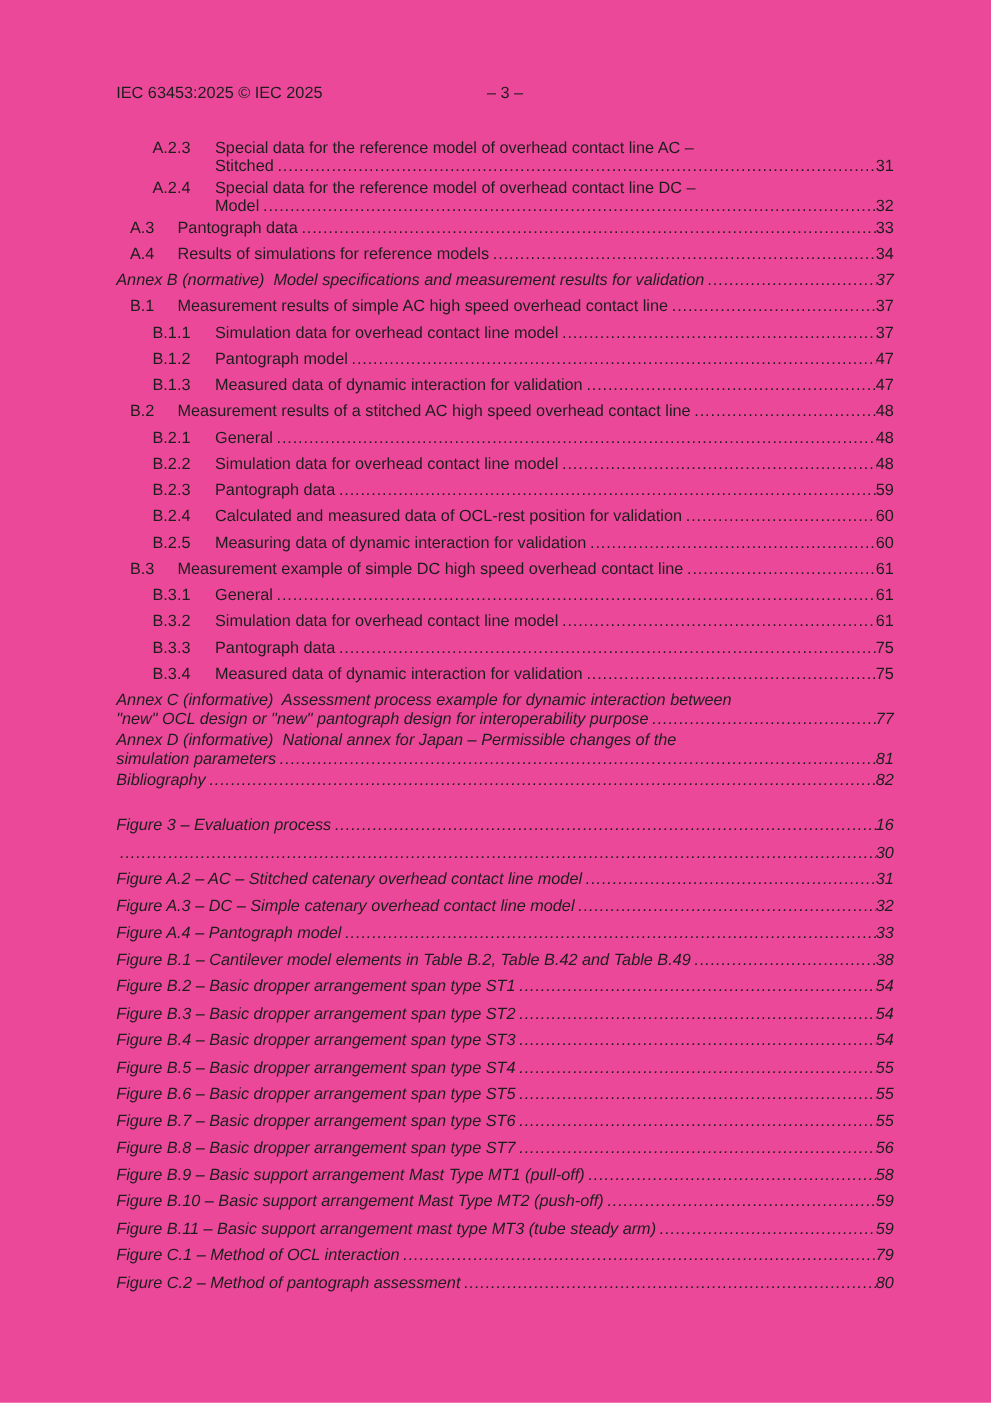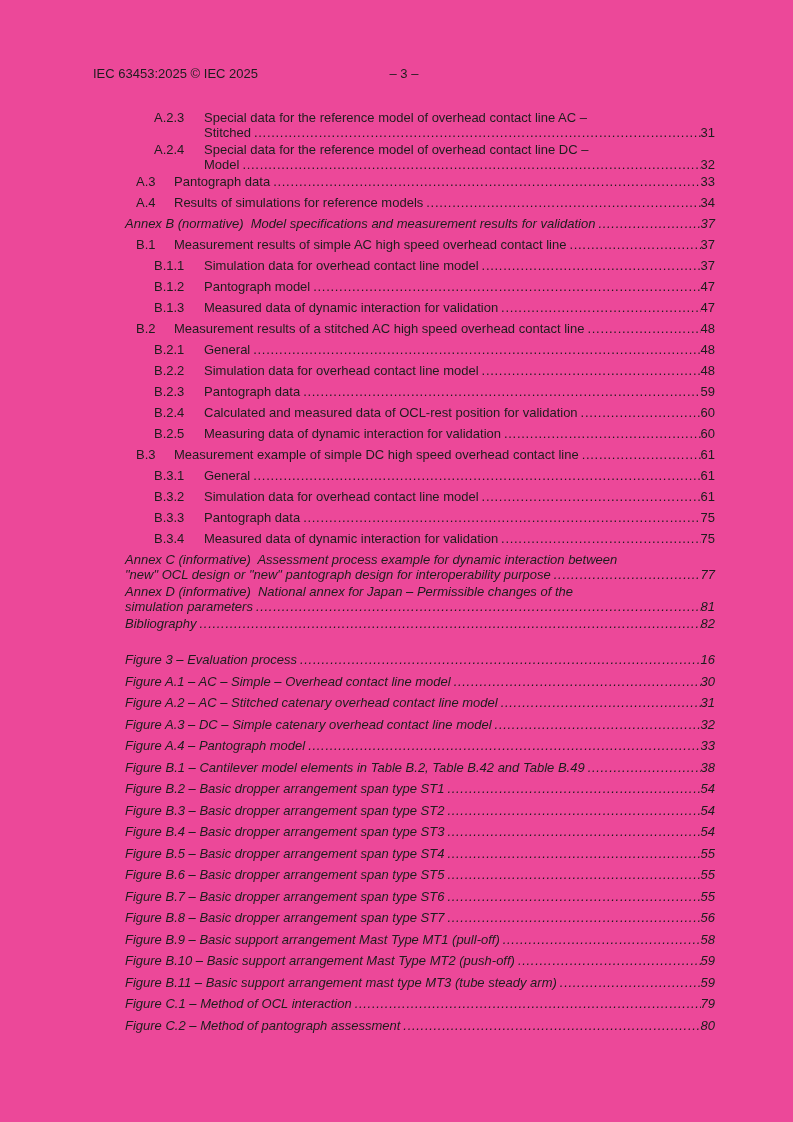--- a/index.html
+++ b/index.html
@@ -31,21 +31,20 @@
   .entry { margin-bottom:6px; font-size:13px; }
   .entry.multiline { margin-bottom:2px; }
   .figures .entry { margin-bottom:6.5px; }
 
   .line {
     display:flex;
     align-items:flex-start;
     line-height:15px;
     position:relative;
     min-height:15px;
-    margin-left:32px;
   }
   .lvl0 .line { padding-left:0;font-style:italic; }
   .lvl1 .line { padding-left:49px; }
   .lvl2 .line { padding-left:79px; }
   .num { position:absolute; white-space:nowrap; }
   .lvl1 .num { left:11px; }
   .lvl2 .num { left:29px; }
   .txt { white-space:nowrap; flex:0 0 auto; }
   .dots {
     flex:1 1 auto;
@@ -266,21 +265,20 @@
     <div class="figures" id="fig-container">
         <div class="entry lvl0">
           <div class="line">
             <span class="txt">Figure 3 – Evaluation process</span>
             <span class="dots"></span>
             <span class="pg">16</span>
           </div>
         </div>
         <div class="entry lvl0">
           <div class="line">
-            <span class="txt">Figure A.1 – AC – Simple – Overhead contact line model</span>
             <span class="dots"></span>
             <span class="pg">30</span>
           </div>
         </div>
         <div class="entry lvl0">
           <div class="line">
             <span class="txt">Figure A.2 – AC – Stitched catenary overhead contact line model</span>
             <span class="dots"></span>
             <span class="pg">31</span>
           </div>

